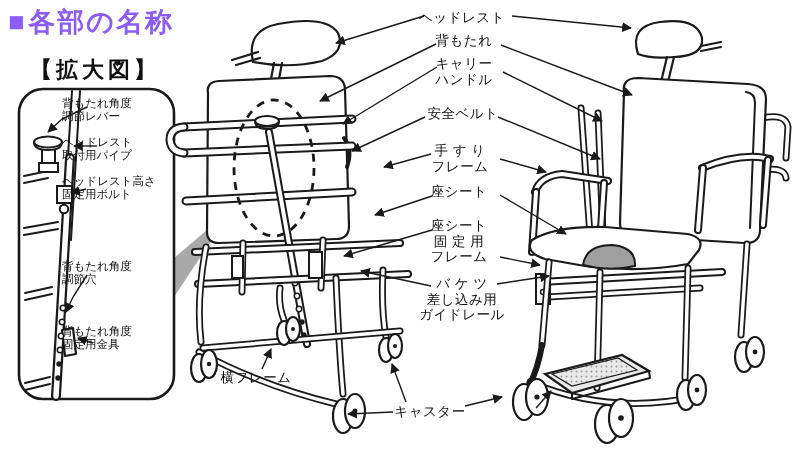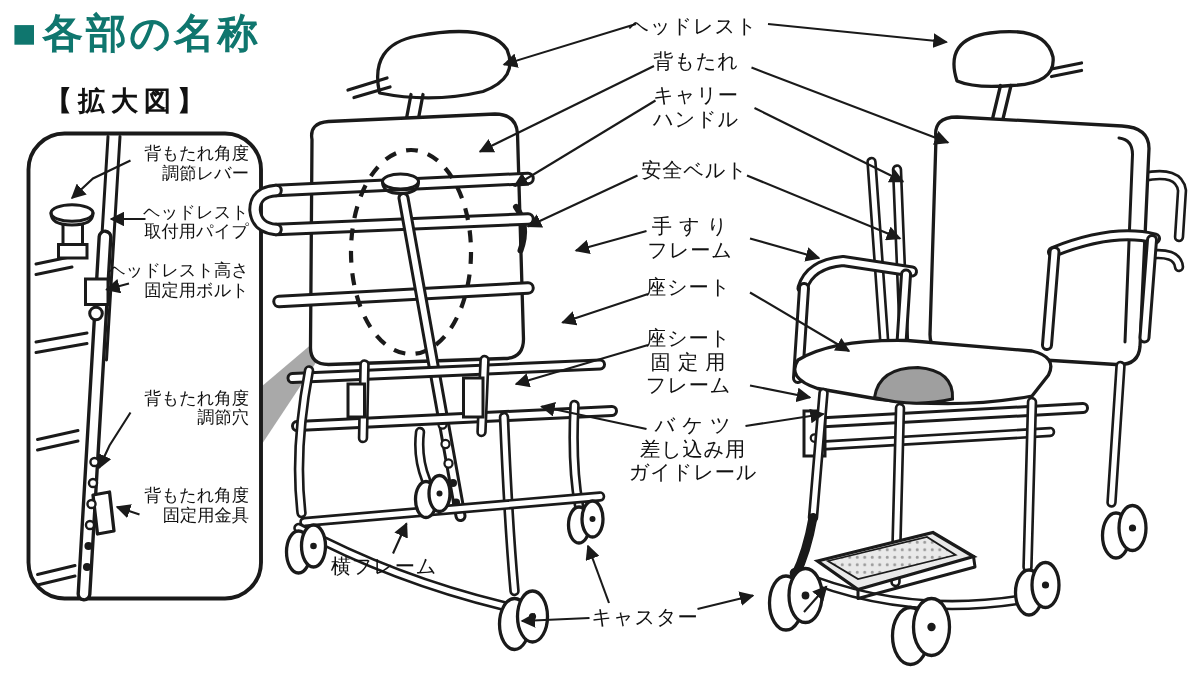--- a/index.html
+++ b/index.html
@@ -5,24 +5,24 @@
   html,body{margin:0;padding:0;background:#fff}
   .stage{position:relative;width:800px;height:451px;background:#fff;overflow:hidden;
          font-family:"Liberation Sans","DejaVu Sans",sans-serif;color:#111}
   svg{position:absolute;left:0;top:0}
   .k{stroke:#1a1a1a;fill:none;stroke-linecap:round;stroke-linejoin:round}
   .w{stroke:#ffffff;fill:none;stroke-linecap:round;stroke-linejoin:round}
   .fill{fill:#ffffff;stroke:#1a1a1a;stroke-width:2.2;stroke-linejoin:round}
   .lead{stroke:#1a1a1a;stroke-width:1.4;fill:none}
   .lbl{position:absolute;white-space:pre-line;font-weight:normal;color:#111}
   .c{width:110px;text-align:center;font-size:13.5px;line-height:15.5px;letter-spacing:.5px}
-  .b{width:104px;text-align:right;font-size:11.5px;line-height:13px}
-  .title{position:absolute;left:8px;top:4px;font-size:27px;font-weight:bold;letter-spacing:2px;color:#0f766e}
+  .b{width:104px;font-size:11.5px;line-height:13px}
+  .title{position:absolute;left:8px;top:4px;font-size:27px;font-weight:bold;letter-spacing:2px;color:#8b5cf6}
   .title .sq{margin-right:2px}
-  .zoomhead{position:absolute;left:30px;top:55px;font-size:18px;font-weight:bold;letter-spacing:4px;color:#111}
+  .zoomhead{position:absolute;left:30px;top:55px;font-size:22px;font-weight:bold;letter-spacing:4px;color:#111}
 </style>
 </head>
 <body>
 
 <div class="stage">
 
 <svg width="800" height="451" viewBox="0 0 800 451">
   <defs>
     <marker id="arr" viewBox="0 0 10 10" refX="9" refY="5" markerWidth="7" markerHeight="7" orient="auto-start-reverse">
       <path d="M0,0 L10,5 L0,10 Z" fill="#1a1a1a"></path>

